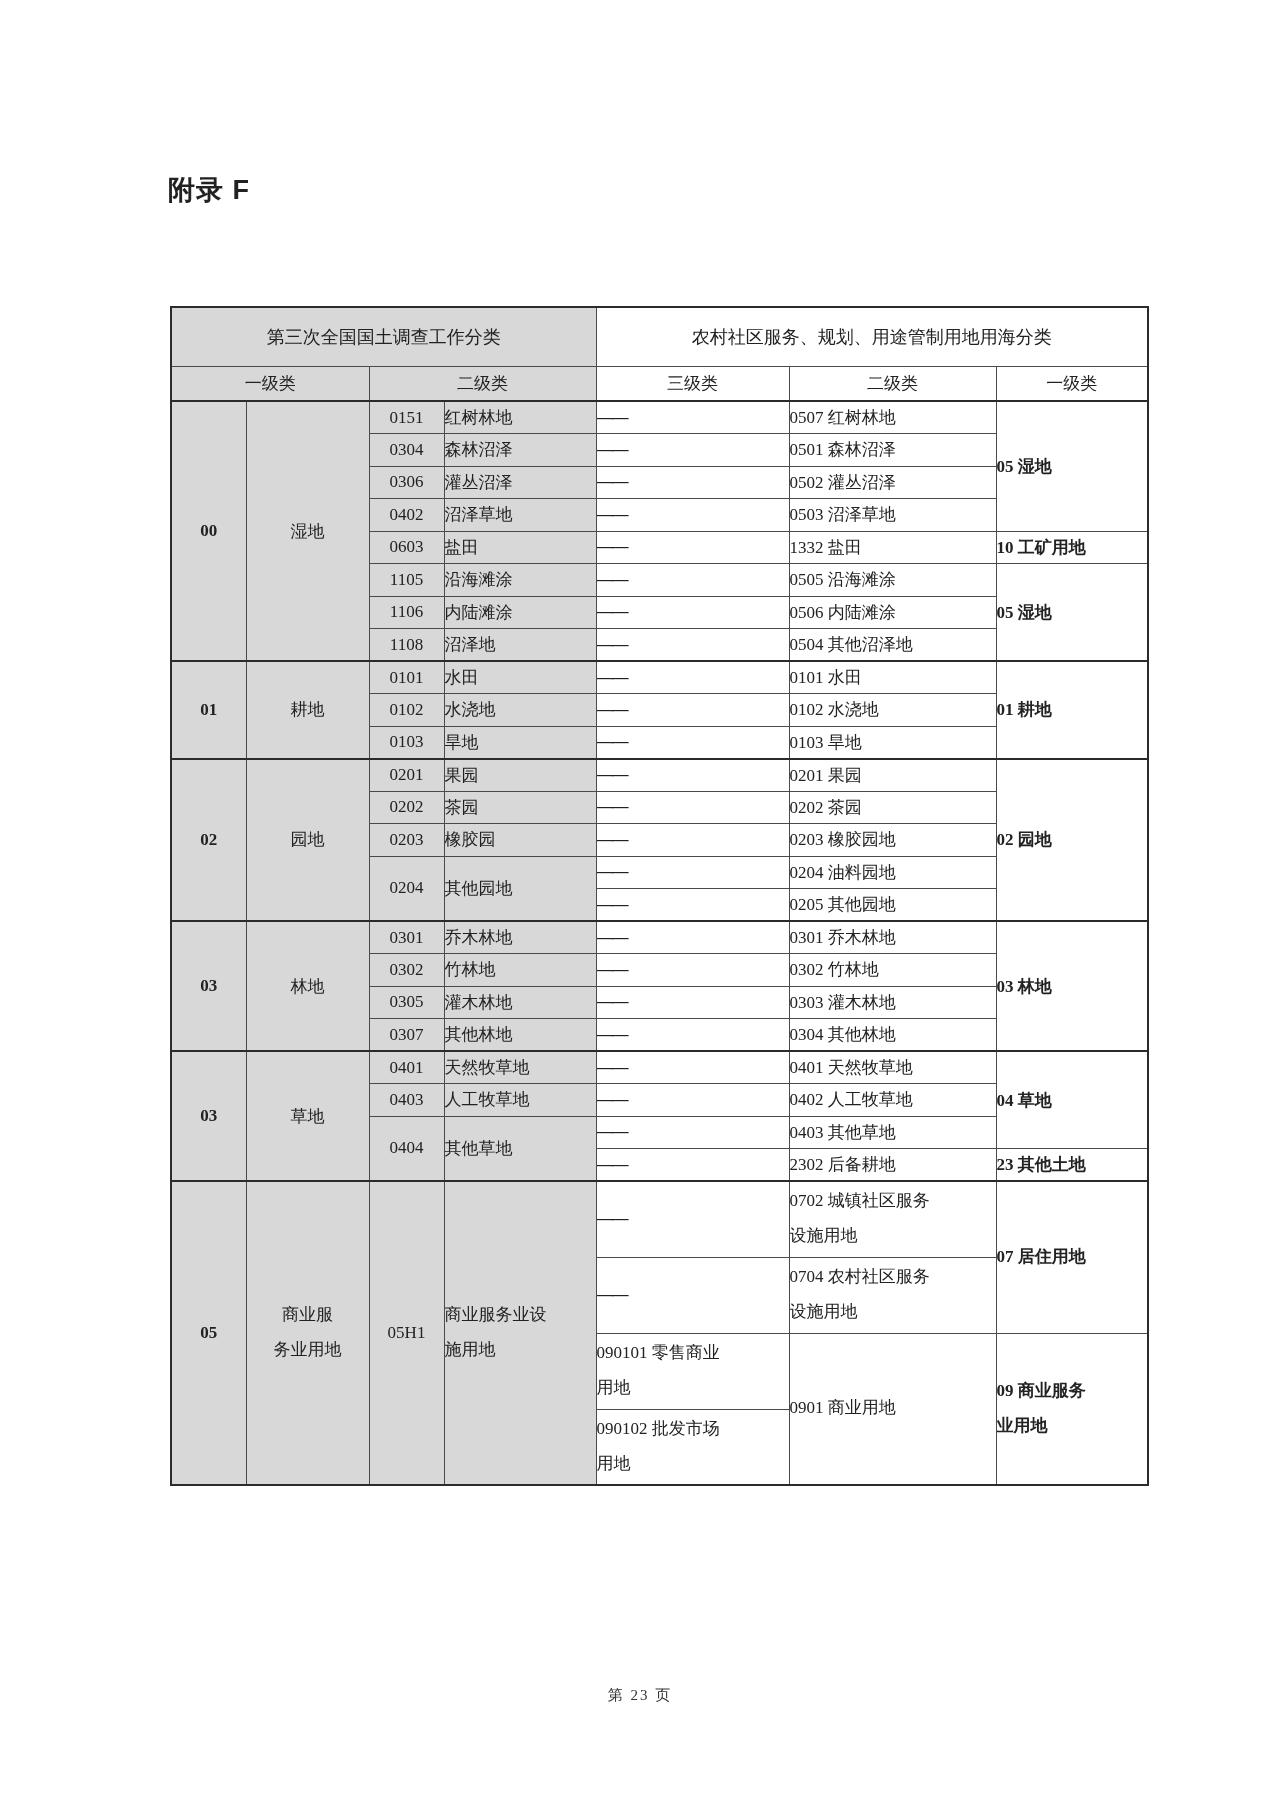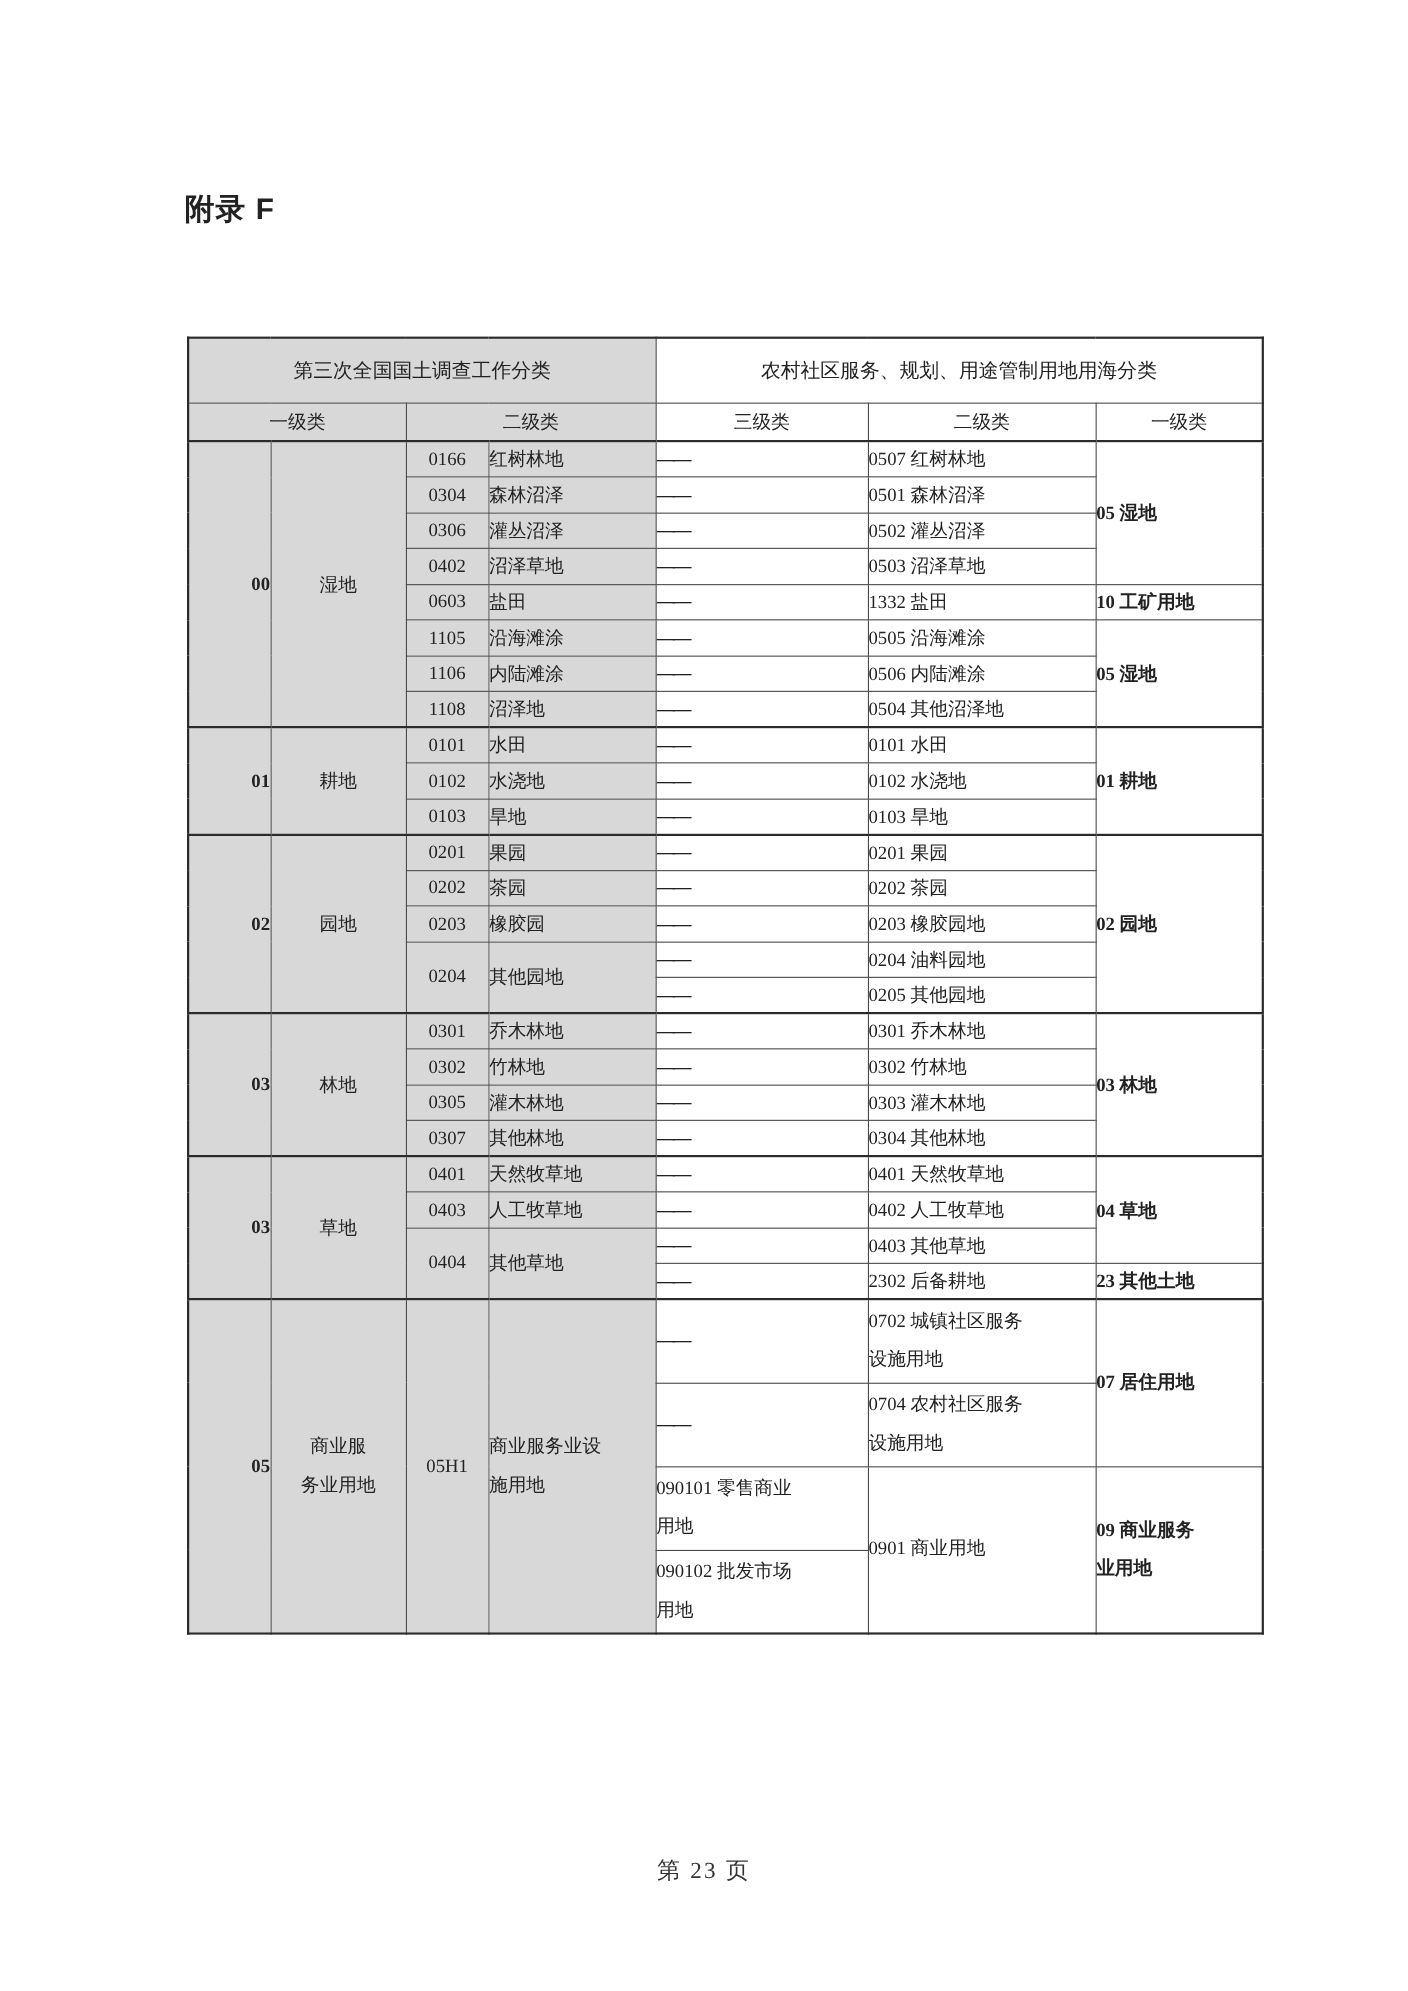--- a/index.html
+++ b/index.html
@@ -27,35 +27,35 @@
     border:1px solid #4a4a4a; vertical-align:middle;
     font-size:17px; padding:0; overflow:hidden;
   }
   .corr thead th {
     font-family:"Liberation Sans","DejaVu Sans",sans-serif; font-weight:normal;
   }
   .group-row th { height:58px; font-size:18px; }
   .sub-row th  { height:33px; font-size:17px; }
   .gray { background:#d8d8d8; }
   td.c1, td.c2, td.c3, td.c4 { background:#d8d8d8; }
-  .c1 { text-align:right; font-weight:bold; }
+  .c1 { text-align:center; font-weight:bold; }
   .c2 { text-align:center; white-space:pre-line; }
   .c3 { text-align:center; }
   .c4 { text-align:left; padding-left:14px; white-space:pre-line; }
   .c5 { text-align:left; padding-left:14px; white-space:pre-line; }
   .c6 { text-align:left; padding-left:12px; white-space:pre-line; }
   .c7 { text-align:left; padding-left:10px; font-weight:bold; white-space:pre-line;margin-top:32px; }
   tr.r    { height:32.5px; }
   tr.tall { height:76px; }
   tr.tall td { line-height:2.05; }
   tr.sec td { border-top:2px solid #2b2b2b; }
   .dash-cell { font-weight:bold; letter-spacing:-2px; }
   .footer {
     position:absolute; top:1686px; left:0; width:1280px; text-align:center;
-    font-size:21px; color:#333; letter-spacing:2px;
+    font-size:15px; color:#333; letter-spacing:2px;
   }
 </style>
 </head>
 <body>
 
 <div class="page">
 
   <div class="appendix-title">附录 F</div>
 
   <table class="corr">
@@ -79,21 +79,21 @@
         <th>三级类</th>
         <th>二级类</th>
         <th>一级类</th>
       </tr>
     </thead>
     <tbody>
 
       <tr class="r sec">
         <td class="c1" rowspan="8">00</td>
         <td class="c2" rowspan="8">湿地</td>
-        <td class="c3">0166</td>
+        <td class="c3">0151</td>
         <td class="c4">红树林地</td>
         <td class="c5 dash-cell">——</td>
         <td class="c6">0507 红树林地</td>
         <td class="c7" rowspan="4">05 湿地</td>
       </tr>
       <tr class="r">
         <td class="c3">0304</td>
         <td class="c4">森林沼泽</td>
         <td class="c5 dash-cell">——</td>
         <td class="c6">0501 森林沼泽</td>

